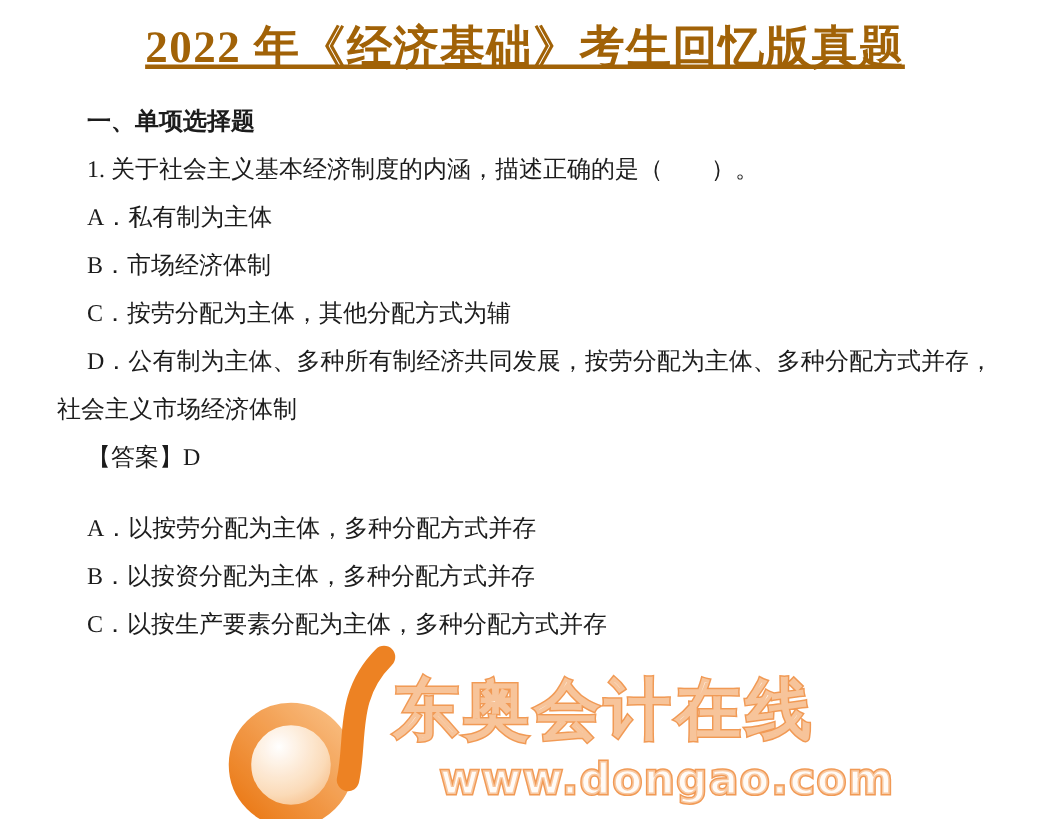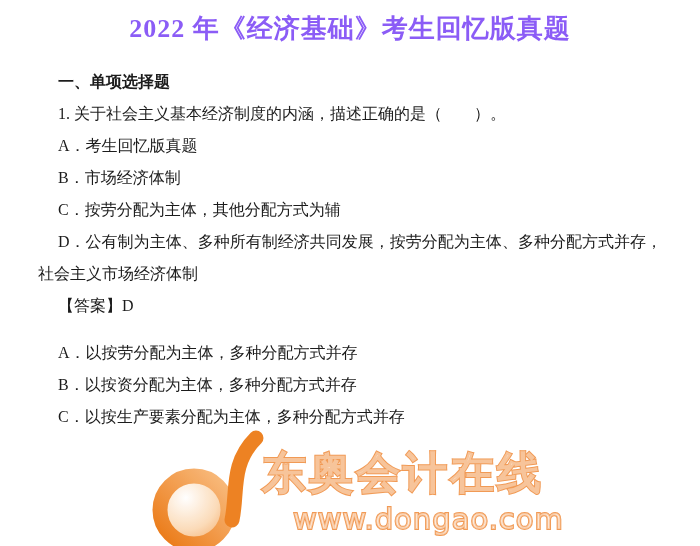--- a/index.html
+++ b/index.html
@@ -10,22 +10,23 @@
     background:#ffffff;
     overflow:hidden;
     font-family:"Liberation Serif", serif;
     color:#1c1c1c;
   }
 
   
   .doc-title {
     position:absolute; left:0; right:0; top:11px;
     margin:0; text-align:center;
-    font-size:26px; font-weight:700; letter-spacing:1px;
-    color:#8b5cf6;
+    font-size:30px; font-weight:700; letter-spacing:1px;
+    color:#a16207;
+    text-decoration:underline;
   }
   .content {
     position:absolute; left:0; right:0; top:66px; z-index:2;
     padding:0 38px;
     font-size:16px; line-height:32px;
     text-align:justify;
   }
   .content p { margin:0; text-indent:20px; }
   .content p.section-heading { font-weight:700; }
   .content p.gap-sm { margin-top:15px; }
@@ -41,21 +42,21 @@
     font-family:"DejaVu Sans", sans-serif;
     font-size:44px; font-weight:700; letter-spacing:3px;
     color:rgba(255,248,240,0.45);
     -webkit-text-stroke:2px rgba(238,129,43,0.8);
     paint-order:stroke;
     white-space:nowrap;
   }
   .wm-url {
     position:absolute; left:293px; top:502px;
     font-family:"DejaVu Sans", sans-serif;
-    font-size:29px; font-weight:400; letter-spacing:1px;
+    font-size:29px; font-weight:700; letter-spacing:1px;
     color:rgba(255,248,240,0.5);
     -webkit-text-stroke:2px rgba(238,129,43,0.8);
     paint-order:stroke;
     white-space:nowrap;
   }
 </style>
 </head>
 <body>
 
 <div class="page">
@@ -80,21 +81,21 @@
     <div class="wm-brand">东奥会计在线</div>
     <div class="wm-url">www.dongao.com</div>
   </div>
 
   <h1 class="doc-title">2022 年《经济基础》考生回忆版真题</h1>
 
   <div class="content">
     <p class="section-heading">一、单项选择题</p>
 
     <p>1. 关于社会主义基本经济制度的内涵，描述正确的是（　　）。</p>
-    <p>A．考生回忆版真题</p>
+    <p>A．私有制为主体</p>
     <p>B．市场经济体制</p>
     <p>C．按劳分配为主体，其他分配方式为辅</p>
     <p>D．公有制为主体、多种所有制经济共同发展，按劳分配为主体、多种分配方式并存，社会主义市场经济体制</p>
     <p>【答案】D</p>
 
     <p class="gap-sm">A．以按劳分配为主体，多种分配方式并存</p>
     <p>B．以按资分配为主体，多种分配方式并存</p>
     <p>C．以按生产要素分配为主体，多种分配方式并存</p>
   </div>
 

